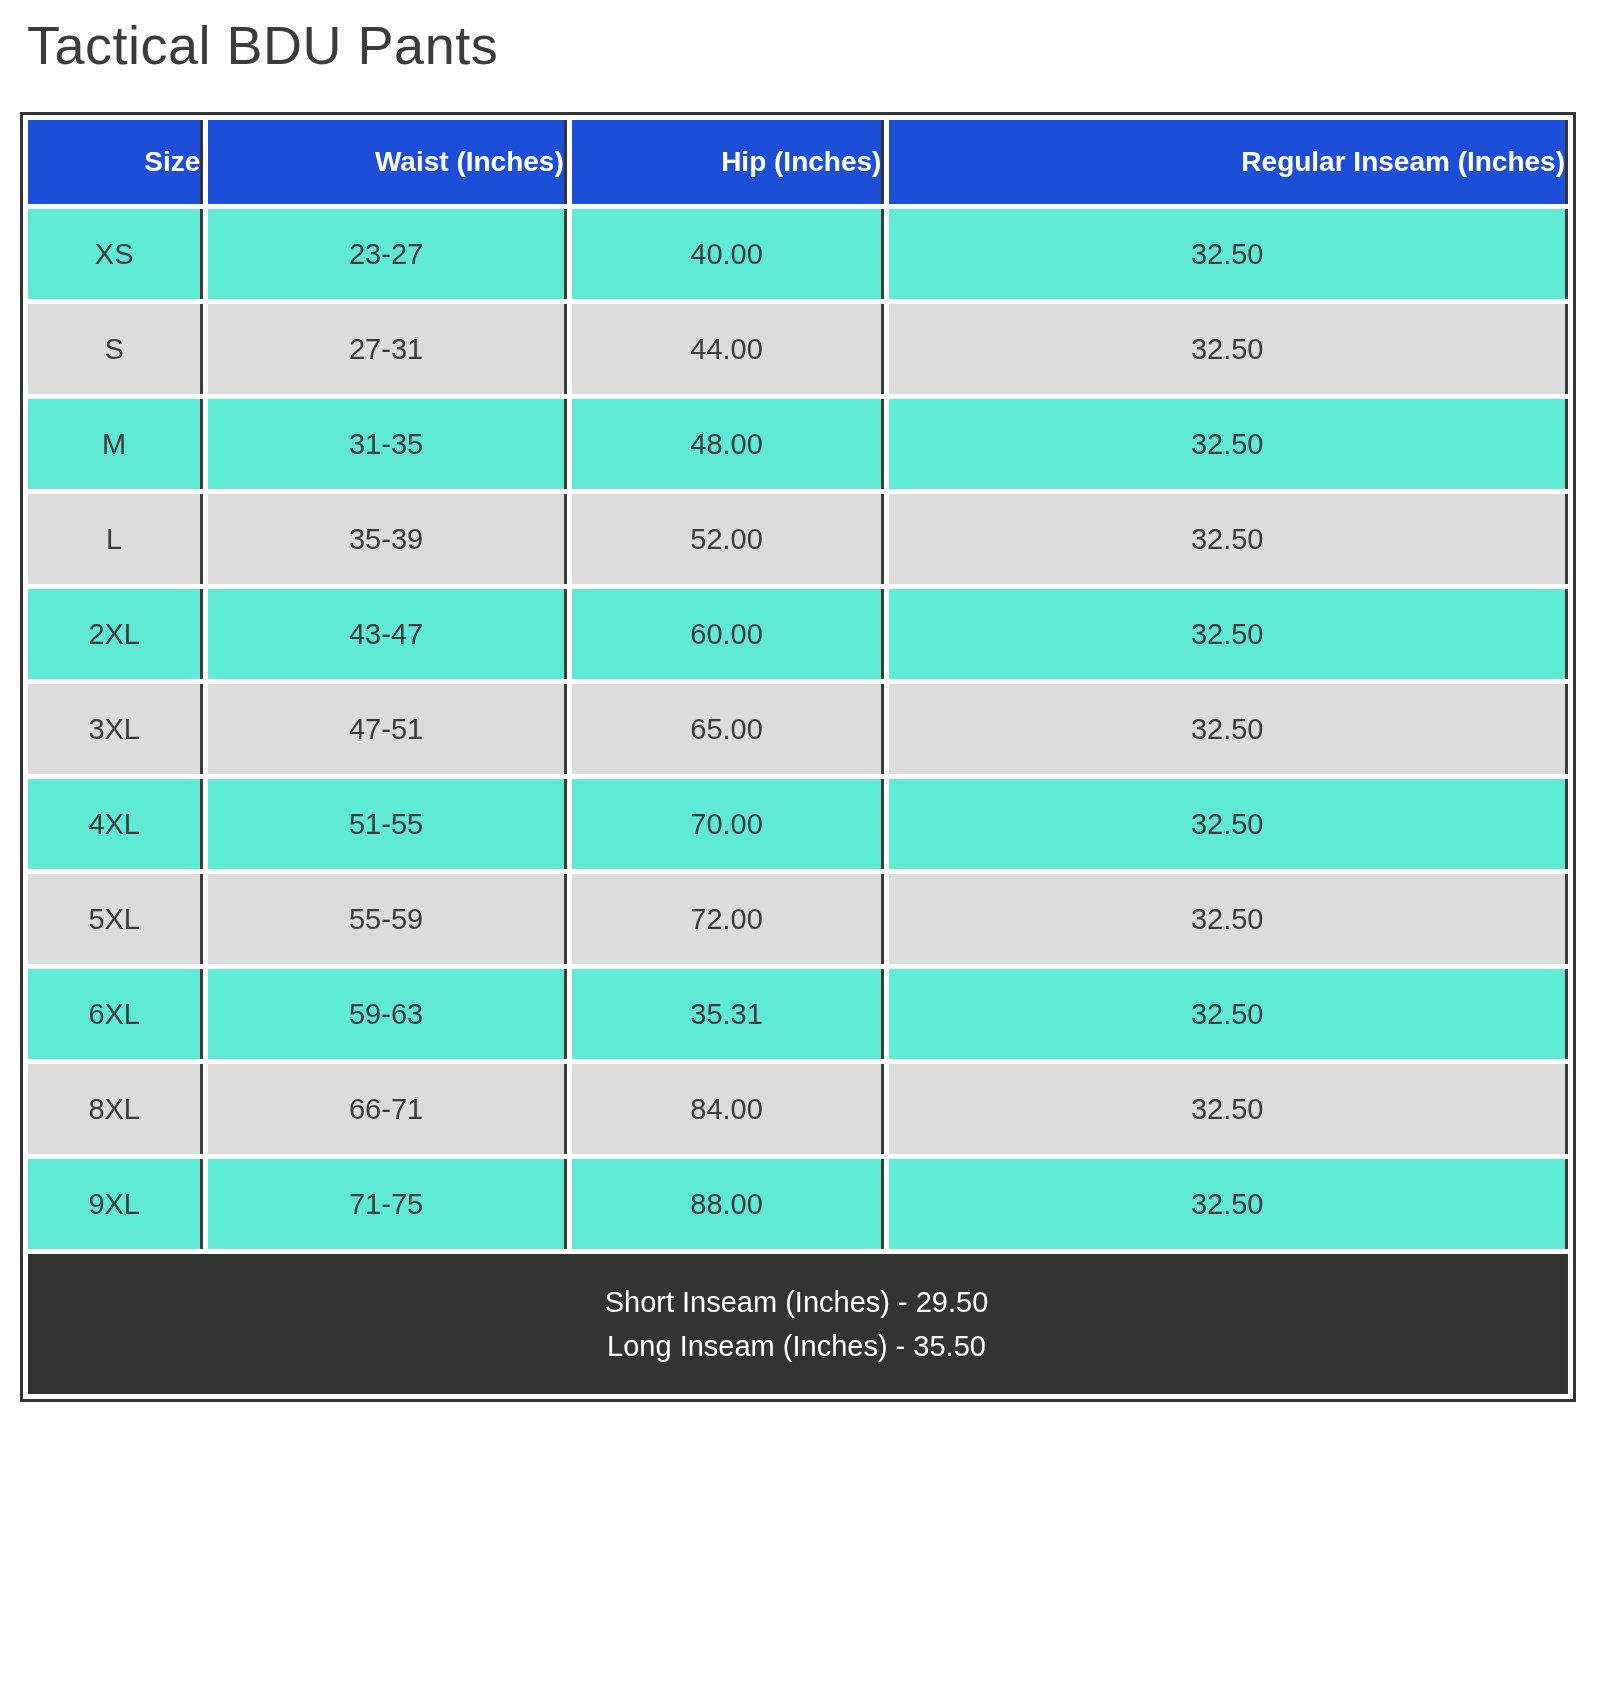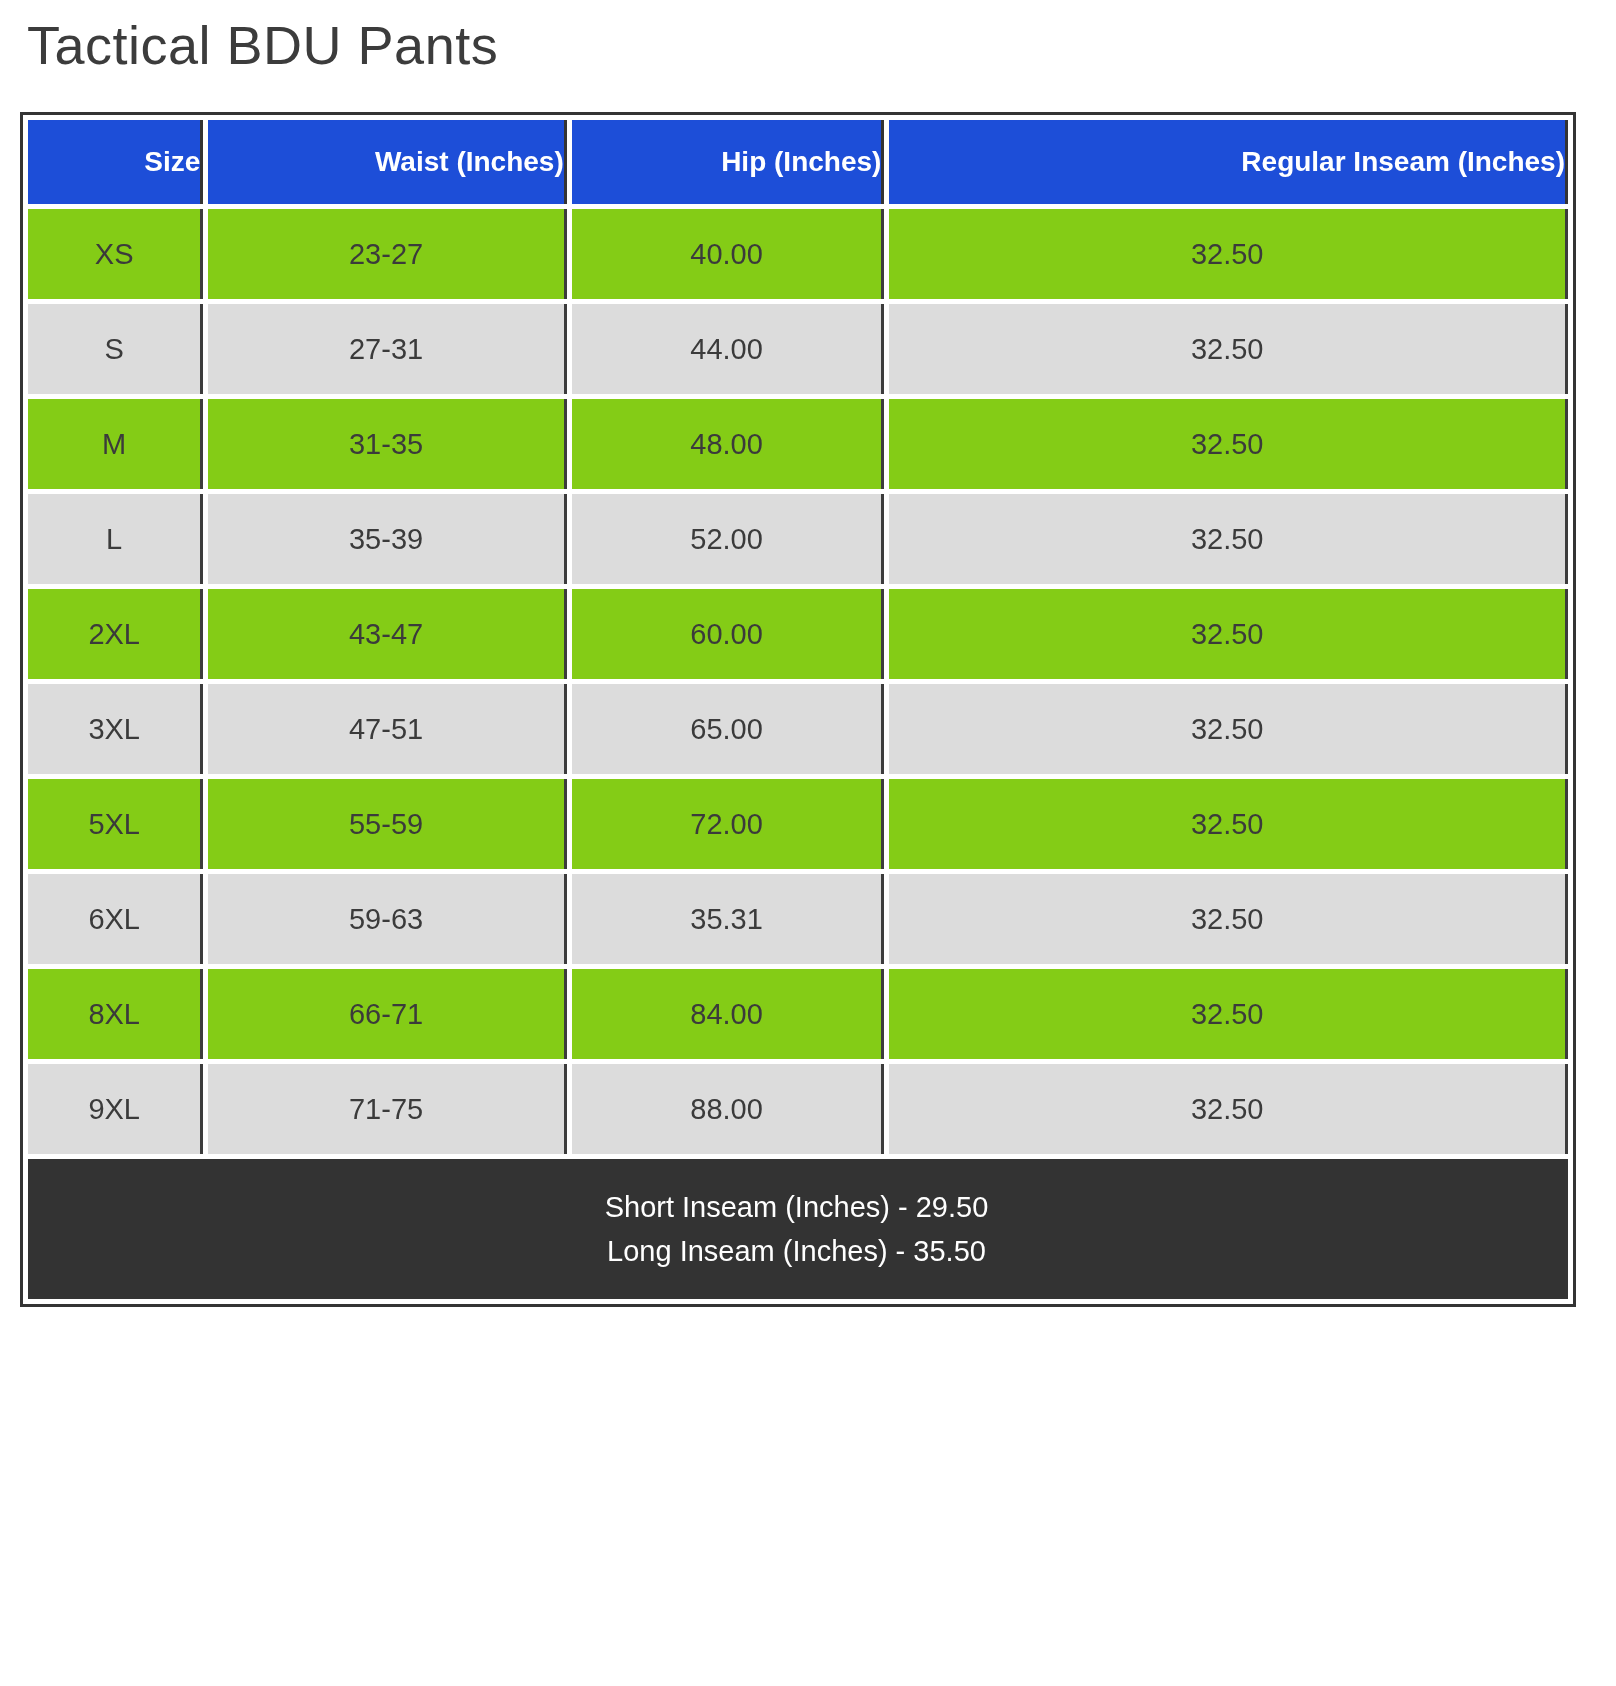--- a/index.html
+++ b/index.html
@@ -46,21 +46,21 @@
     padding: 0;
   }
   tbody td {
     font-size: 29px;
     font-weight: 400;
     color: #3b3b3b;
     text-align: center;
     height: 90px;
     border-right: 3px solid #3c3c3c;
     padding: 0;
-    background: #84cc16;
+    background: #5eead4;
   }
   tbody tr:nth-child(even) td {
     background: #dcdcdc;
   }
   tfoot td {
     background: #333333;
     color: #ffffff;
     text-align: center;
     font-size: 29px;
     padding: 26px 0;
@@ -123,20 +123,26 @@
         <td>60.00</td>
         <td>32.50</td>
       </tr>
       <tr>
         <td>3XL</td>
         <td>47-51</td>
         <td>65.00</td>
         <td>32.50</td>
       </tr>
       <tr>
+        <td>4XL</td>
+        <td>51-55</td>
+        <td>70.00</td>
+        <td>32.50</td>
+      </tr>
+      <tr>
         <td>5XL</td>
         <td>55-59</td>
         <td>72.00</td>
         <td>32.50</td>
       </tr>
       <tr>
         <td>6XL</td>
         <td>59-63</td>
         <td>35.31</td>
         <td>32.50</td>

